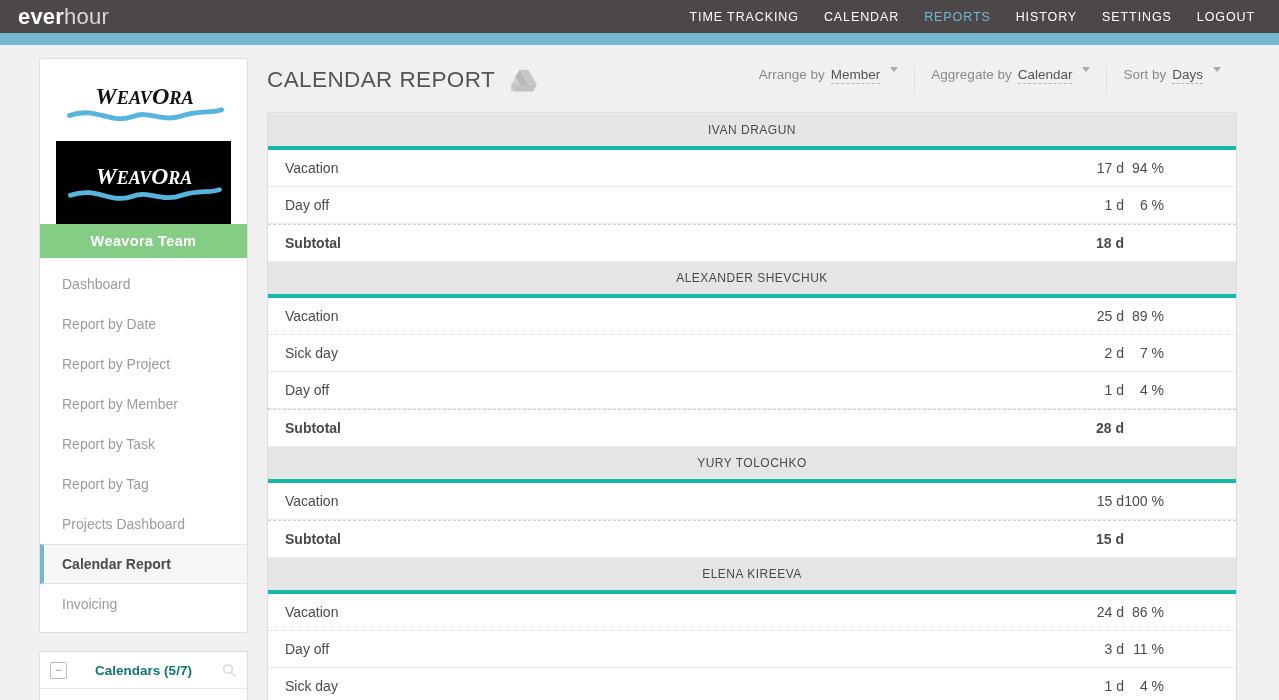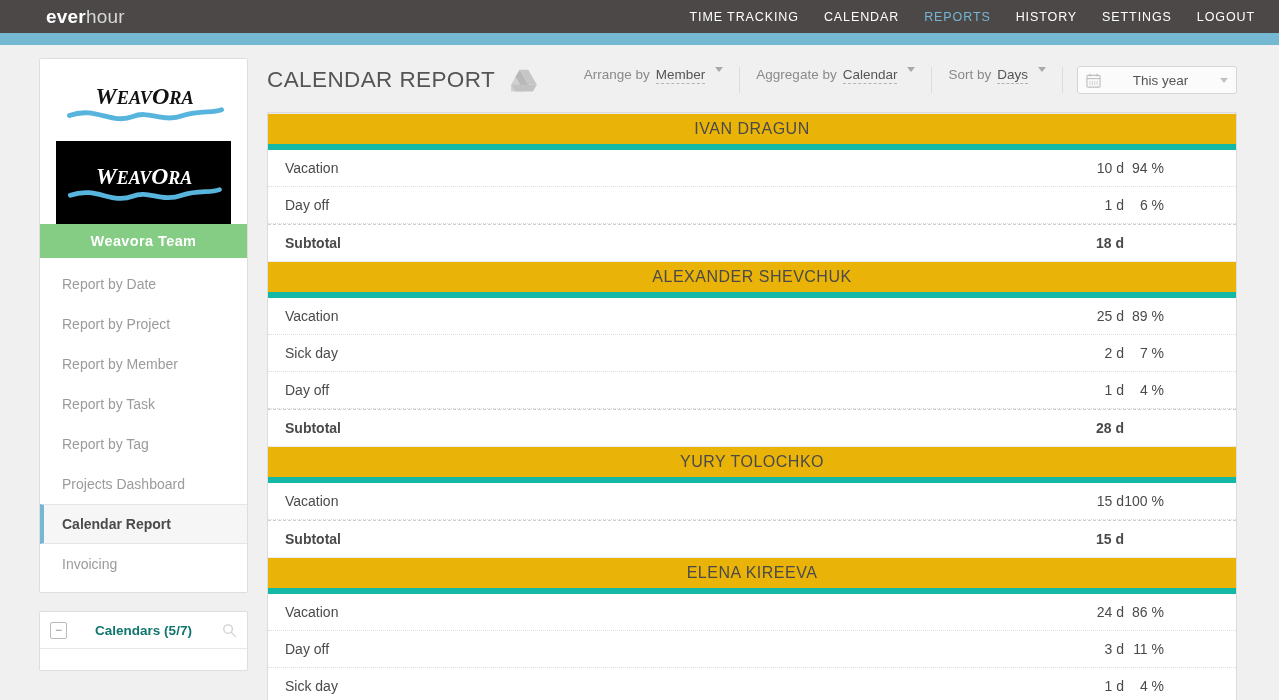--- a/index.html
+++ b/index.html
@@ -10,22 +10,22 @@
     overflow: hidden;
   }
 
   
   .topbar {
     position: absolute; top: 0; left: 0; width: 1279px; height: 33px;
     background: #4d4848;
     display: flex; align-items: center;
   }
   .brand {
-    margin-left: 46px;
-    font-size: 19px; color: #ffffff; letter-spacing: .2px;
+    margin-left: 18px;
+    font-size: 22px; color: #ffffff; letter-spacing: .2px;
     white-space: nowrap;
   }
   .brand b { font-weight: bold; }
   .brand span.light { font-weight: normal; color: #d8d8d8; }
   .nav {
     margin-left: auto; margin-right: 24px;
     display: flex; gap: 25px;
   }
   .nav a {
     font-size: 12.5px; letter-spacing: .9px;
@@ -126,24 +126,24 @@
   }
   .caret-lt { border-top-color: #c2c2c2; margin-left: 0; }
 
   
   .table {
     margin-top: 10px; width: 970px;
     background: #ffffff; border: 1px solid #dcdcdc; border-radius: 2px;
     overflow: hidden;
   }
   .grp-head {
-    height: 37px; background: #eab308;
+    height: 37px; background: #e5e5e5;
     display: flex; align-items: center; justify-content: center;
-    font-size: 16px; color: #4a4a4a; letter-spacing: .5px;
-    border-bottom: 6px solid #14b8a6; border-top: 1px solid #ececec;
+    font-size: 12px; color: #4a4a4a; letter-spacing: .5px;
+    border-bottom: 4px solid #14b8a6; border-top: 1px solid #ececec;
     white-space: nowrap;
   }
   .row {
     height: 37px; display: flex; align-items: center;
     border-bottom: 1px dotted #dcdcdc;
     font-size: 14px; color: #4a4a4a;
   }
   .row.subtotal {
     font-weight: bold; border-bottom: none; border-top: 1px dashed #cfcfcf;
   }
@@ -178,20 +178,21 @@
       </svg>
       <div class="logo-black">
         <svg viewBox="0 0 180 54">
           <text x="90" y="28" text-anchor="middle" font-family="'Liberation Serif', serif" font-size="25" font-style="italic" font-weight="bold" fill="#ffffff">W<tspan font-size="19">EAV</tspan><tspan font-size="25">O</tspan><tspan font-size="19">RA</tspan></text>
           <path d="M12 40 C40 30, 55 50, 78 41 C95 34, 108 48, 130 40 C148 34, 160 38, 170 34" stroke="#57b4dd" stroke-width="5" fill="none" stroke-linecap="round"></path>
         </svg>
       </div>
     </div>
     <div class="team-btn">Weavora Team</div>
     <div class="menu" id="menu-root">
+        <div class="menu-item">Dashboard</div>
         <div class="menu-item">Report by Date</div>
         <div class="menu-item">Report by Project</div>
         <div class="menu-item">Report by Member</div>
         <div class="menu-item">Report by Task</div>
         <div class="menu-item">Report by Tag</div>
         <div class="menu-item">Projects Dashboard</div>
         <div class="menu-item active">Calendar Report</div>
         <div class="menu-item">Invoicing</div>
       </div>
   </div>
@@ -228,42 +229,28 @@
       <div class="tool-group">
         <span>Aggregate by</span>
         <span class="tool-val">Calendar</span>
         <span class="caret"></span>
       </div>
       <div class="tool-group">
         <span>Sort by</span>
         <span class="tool-val">Days</span>
         <span class="caret"></span>
       </div>
-      <div class="datebox">
-        <svg class="cal-glyph" viewBox="0 0 16 16">
-          <rect x="1" y="2.5" width="14" height="12.5" rx="1.2" stroke="#8d8d8d" stroke-width="1.2" fill="none"></rect>
-          <line x1="1" y1="6" x2="15" y2="6" stroke="#8d8d8d" stroke-width="1.2"></line>
-          <line x1="4.2" y1="0.8" x2="4.2" y2="3.6" stroke="#8d8d8d" stroke-width="1.2"></line>
-          <line x1="11.8" y1="0.8" x2="11.8" y2="3.6" stroke="#8d8d8d" stroke-width="1.2"></line>
-          <line x1="4.3" y1="8.4" x2="4.3" y2="13" stroke="#a9a9a9" stroke-width="1"></line>
-          <line x1="6.8" y1="8.4" x2="6.8" y2="13" stroke="#a9a9a9" stroke-width="1"></line>
-          <line x1="9.3" y1="8.4" x2="9.3" y2="13" stroke="#a9a9a9" stroke-width="1"></line>
-          <line x1="11.8" y1="8.4" x2="11.8" y2="13" stroke="#a9a9a9" stroke-width="1"></line>
-        </svg>
-        <span class="datebox-label">This year</span>
-        <span class="caret caret-lt"></span>
-      </div>
     </div>
   </div>
 
   <div class="table" id="table-root">
       <div class="grp-head">IVAN DRAGUN</div>
       <div class="row">
         <span class="c-name">Vacation</span>
-        <span class="c-days">10 d</span>
+        <span class="c-days">17 d</span>
         <span class="c-pct">94 %</span>
       </div>
       <div class="row">
         <span class="c-name">Day off</span>
         <span class="c-days">1 d</span>
         <span class="c-pct">6 %</span>
       </div>
       <div class="row subtotal">
         <span class="c-name">Subtotal</span>
         <span class="c-days">18 d</span>

